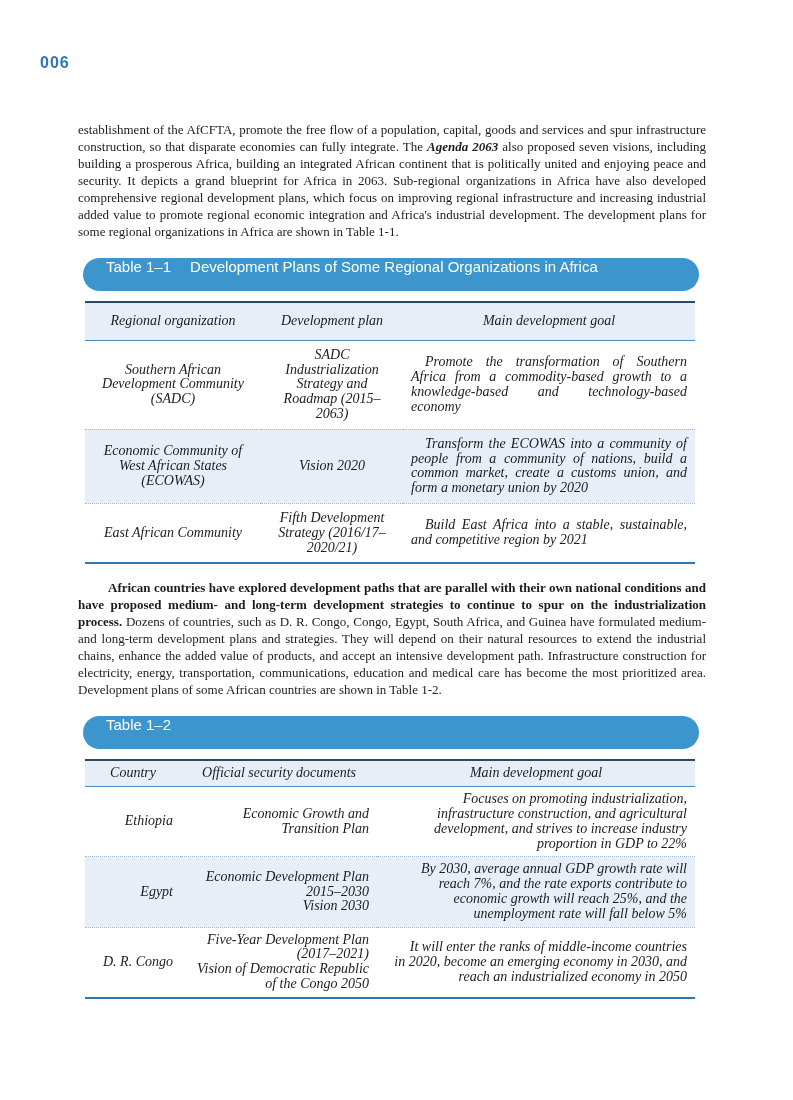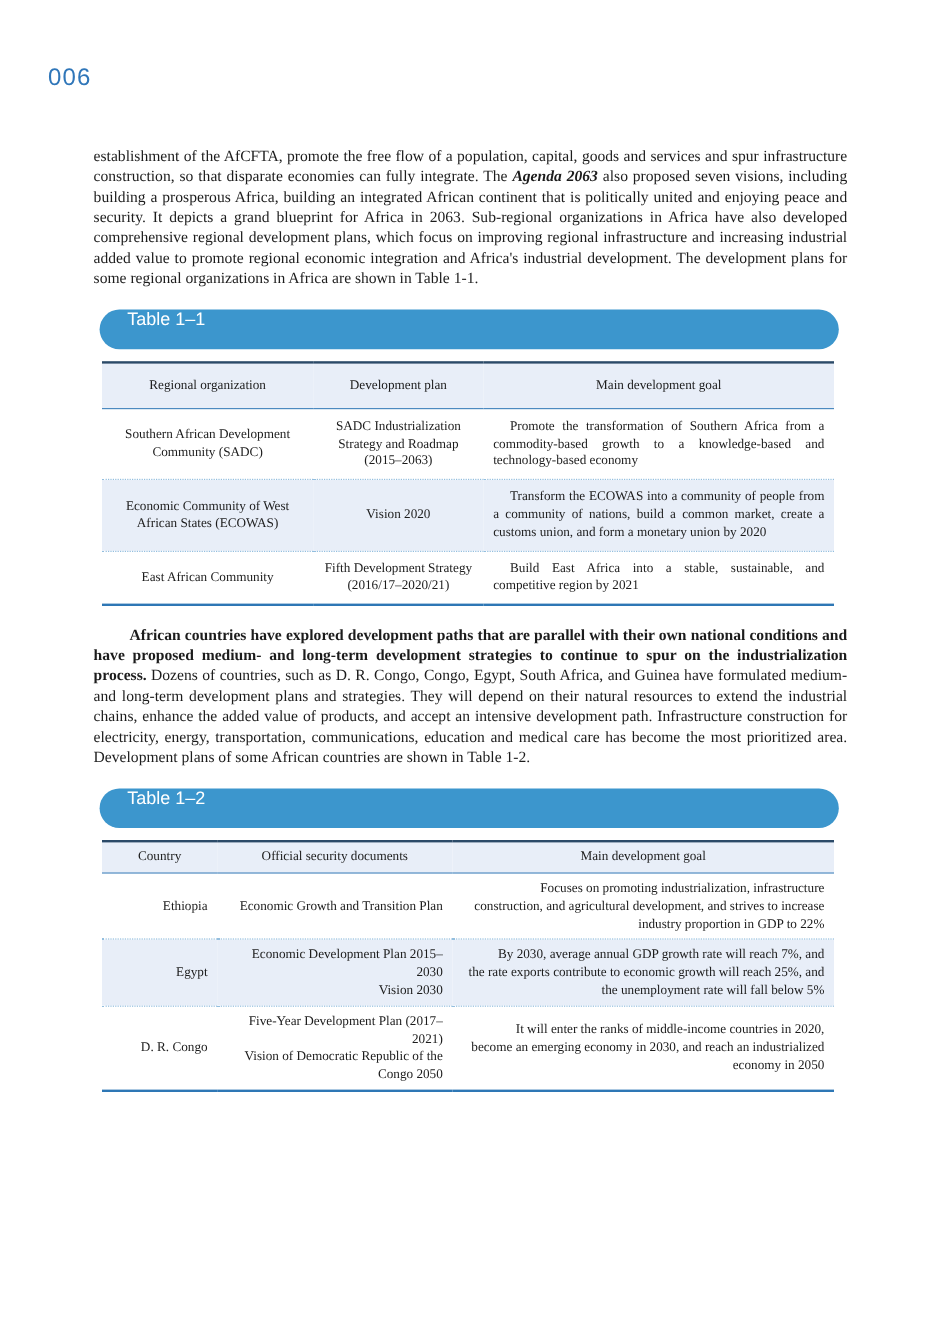--- a/index.html
+++ b/index.html
@@ -7,21 +7,21 @@
     position:relative;
     width:793px;height:1100px;
     background:#ffffff;
     font-family:"Liberation Serif", serif;
     color:#1c1c1c;
     overflow:hidden;
   }
   .pagenum{
     position:absolute;left:40px;top:54px;
     font-family:"Liberation Sans", sans-serif;
-    font-weight:normal;font-size:20px;letter-spacing:1px;
+    font-weight:bold;font-size:16px;letter-spacing:1px;
     color:var(--page-number-blue,#2f76b9);
   }
   .body-col{
     position:absolute;left:78px;top:121px;width:628px;
   }
   .para{
     text-align:justify;
     font-size:13px;line-height:17px;
     margin:0;
   }
@@ -38,22 +38,23 @@
     padding-left:23px;
     box-sizing:border-box;
   }
   .table-bar .bar-label{margin-right:19px;white-space:nowrap;}
   .table-bar .bar-title{white-space:nowrap;}
   table.data{
     width:610px;margin-left:7px;
     border-collapse:collapse;
     border-top:2px solid var(--table-top-border,#2b4a68);
     border-bottom:2px solid var(--table-bottom-border,#2e77b5);
-    font-size:11px;line-height:14.8px;
+    font-size:14px;line-height:14.8px;
     color:#1c1c1c;
+    font-style:italic;
   }
   table.data thead tr{background:var(--row-alt-blue,#e8eef8);}
   table.data thead th{
     font-weight:normal;text-align:center;text-indent:0;
     border-bottom:1.5px solid var(--header-underline,#4c8ac0);
   }
   #table1 thead th{padding:11px 4px;}
   #table2 thead th{padding:5px 4px;}
   table.data tbody tr:nth-child(even){background:var(--row-alt-blue,#e8eef8);}
   table.data tbody tr + tr td{border-top:1px dotted var(--row-divider,#93bede);}
@@ -74,20 +75,21 @@
 <div class="page">
 
   <div class="pagenum">006</div>
 
   <div class="body-col">
 
     <p class="para"><span>establishment of the AfCFTA, promote the free flow of a population, capital, goods and services and spur infrastructure construction, so that disparate economies can fully integrate. The </span><span style="font-weight: bold; font-style: italic;">Agenda 2063</span><span> also proposed seven visions, including building a prosperous Africa, building an integrated African continent that is politically united and enjoying peace and security. It depicts a grand blueprint for Africa in 2063. Sub-regional organizations in Africa have also developed comprehensive regional development plans, which focus on improving regional infrastructure and increasing industrial added value to promote regional economic integration and Africa's industrial development. The development plans for some regional organizations in Africa are shown in Table 1-1.</span></p>
 
     <div class="table-bar">
       <span class="bar-label">Table 1–1</span>
+      <span class="bar-title">Development Plans of Some Regional Organizations in Africa</span>
     </div>
 
     <table class="data" id="table1">
         <thead>
           <tr>
             <th class="c0">Regional organization</th>
             <th class="c1">Development plan</th>
             <th class="c2">Main development goal</th>
           </tr>
         </thead>

